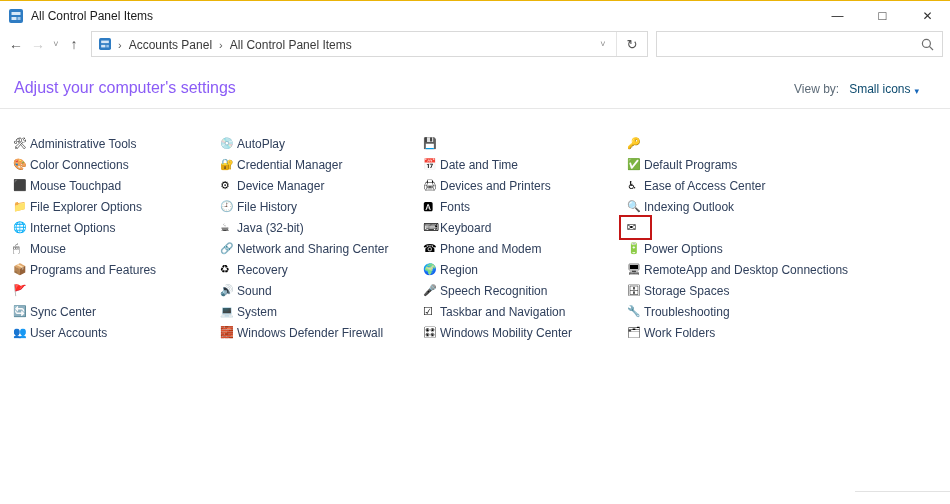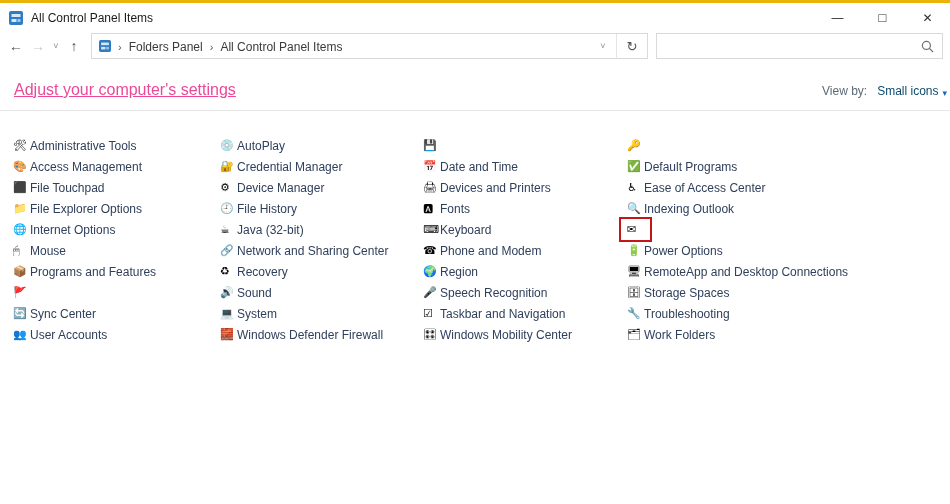--- a/index.html
+++ b/index.html
@@ -1,18 +1,18 @@
 <!DOCTYPE html>
 <html><head>
 <meta charset="utf-8">
 <style>
   * { margin:0; padding:0; box-sizing:border-box; }
   html,body { width:950px; height:504px; }
   body { font-family:"Liberation Sans","DejaVu Sans",sans-serif; background:#fff; }
-  .window { position:relative; width:950px; height:492px; background:#fff; overflow:hidden; border-top:3px solid #eab308; }
+  .window { position:relative; width:950px; height:492px; background:#fff; overflow:hidden; border-top:1px solid #eab308; }
 
   
   .titlebar { position:absolute; top:1px; left:0; right:0; height:27px; display:flex; align-items:center; padding-left:9px; background:#fff; }
   .app-icon { width:14px; height:14px; flex:0 0 14px; }
   .titlebar-title { margin-left:8px; font-size:12px; color:#1b1b1b; }
   .win-controls { margin-left:auto; display:flex; height:100%; }
   .win-btn { width:45px; height:100%; display:flex; align-items:center; justify-content:center; font-size:12px; color:#2e2e2e; cursor:default; }
   .win-btn.max { font-size:13px; }
 
   
@@ -28,22 +28,22 @@
   .crumb { font-size:12px; color:#3a3a3a; white-space:nowrap; }
   .addr-spacer { flex:1; }
   .addr-chevron { width:26px; text-align:center; color:#8a8a8a; font-size:9px; }
   .addr-divline { width:1px; height:24px; background:#e4e4e4; }
   .addr-refresh { width:30px; text-align:center; color:#565656; font-size:13px; }
   .searchbox { margin-left:8px; width:287px; height:26px; border:1px solid #d9d9d9; background:#fff; display:flex; align-items:center; padding:0 8px; }
   .searchbox input { flex:1; border:none; outline:none; font-size:12px; color:#333; font-family:inherit; background:transparent; }
   .search-glyph { flex:0 0 13px; height:13px; }
 
   
-  .page-heading { position:absolute; left:14px; top:78px; font-size:16px; color:#ec4899;text-decoration:underline; }
-  .viewby { position:absolute; top:81px; left:822px; display:flex; align-items:flex-end; font-size:12px; }
+  .page-heading { position:absolute; left:14px; top:78px; font-size:16px; color:#8b5cf6; }
+  .viewby { position:absolute; top:81px; left:794px; display:flex; align-items:flex-end; font-size:12px; }
   .viewby-label { color:#5c6a77; }
   .viewby-value { margin-left:10px; color:#0c4a6e; }
   .viewby-arrow { margin-left:4px; color:#1767b9; font-size:9px; }
   .content-divider { position:absolute; left:0; right:0; top:107px; height:1px; background:#e7e7e7; }
 
   
   .col { position:absolute; top:132px; }
   .col.c0 { left:13px; } .col.c1 { left:220px; } .col.c2 { left:423px; } .col.c3 { left:627px; }
   .item { height:21px; display:flex; align-items:center; width:max-content; cursor:default; }
   .item-icon { width:17px; font-size:11px; line-height:1; flex:0 0 17px; }
@@ -82,21 +82,21 @@
     <div class="nav-btn hist">˅</div>
     <div class="nav-btn up">↑</div>
 
     <div class="addressbar">
       <svg class="addr-icon" viewBox="0 0 14 14">
         <rect width="14" height="14" rx="2" fill="#2f7cc3"></rect>
         <rect x="2.5" y="3" width="9" height="3" fill="#d6e7f7"></rect>
         <rect x="2.5" y="8" width="5" height="3" fill="#d6e7f7"></rect>
         <rect x="8.5" y="8" width="3" height="3" fill="#9fc6ea"></rect>
       </svg>
-      <span id="breadcrumb"><span class="crumb-sep">›</span><span class="crumb">Folders Panel</span><span class="crumb-sep">›</span><span class="crumb">All Control Panel Items</span></span>
+      <span id="breadcrumb"><span class="crumb-sep">›</span><span class="crumb">Accounts Panel</span><span class="crumb-sep">›</span><span class="crumb">All Control Panel Items</span></span>
       <span class="addr-spacer"></span>
       <span class="addr-chevron">˅</span>
       <span class="addr-divline"></span>
       <span class="addr-refresh">↻</span>
     </div>
 
     <div class="searchbox">
       <input type="text" placeholder="" style="">
       <svg class="search-glyph" viewBox="0 0 13 13">
         <circle cx="5.4" cy="5.4" r="4" fill="none" stroke="#6e6e6e" stroke-width="1.2"></circle>
@@ -114,25 +114,25 @@
   <div class="content-divider"></div>
 
   <div id="items-root">
       <div class="col c0">
         <div class="item">
           <span class="item-icon">🛠</span>
           <span class="item-label">Administrative Tools</span>
         </div>
         <div class="item">
           <span class="item-icon">🎨</span>
-          <span class="item-label">Access Management</span>
+          <span class="item-label">Color Connections</span>
         </div>
         <div class="item">
           <span class="item-icon">⬛</span>
-          <span class="item-label">File Touchpad</span>
+          <span class="item-label">Mouse Touchpad</span>
         </div>
         <div class="item">
           <span class="item-icon">📁</span>
           <span class="item-label">File Explorer Options</span>
         </div>
         <div class="item">
           <span class="item-icon">🌐</span>
           <span class="item-label">Internet Options</span>
         </div>
         <div class="item">

